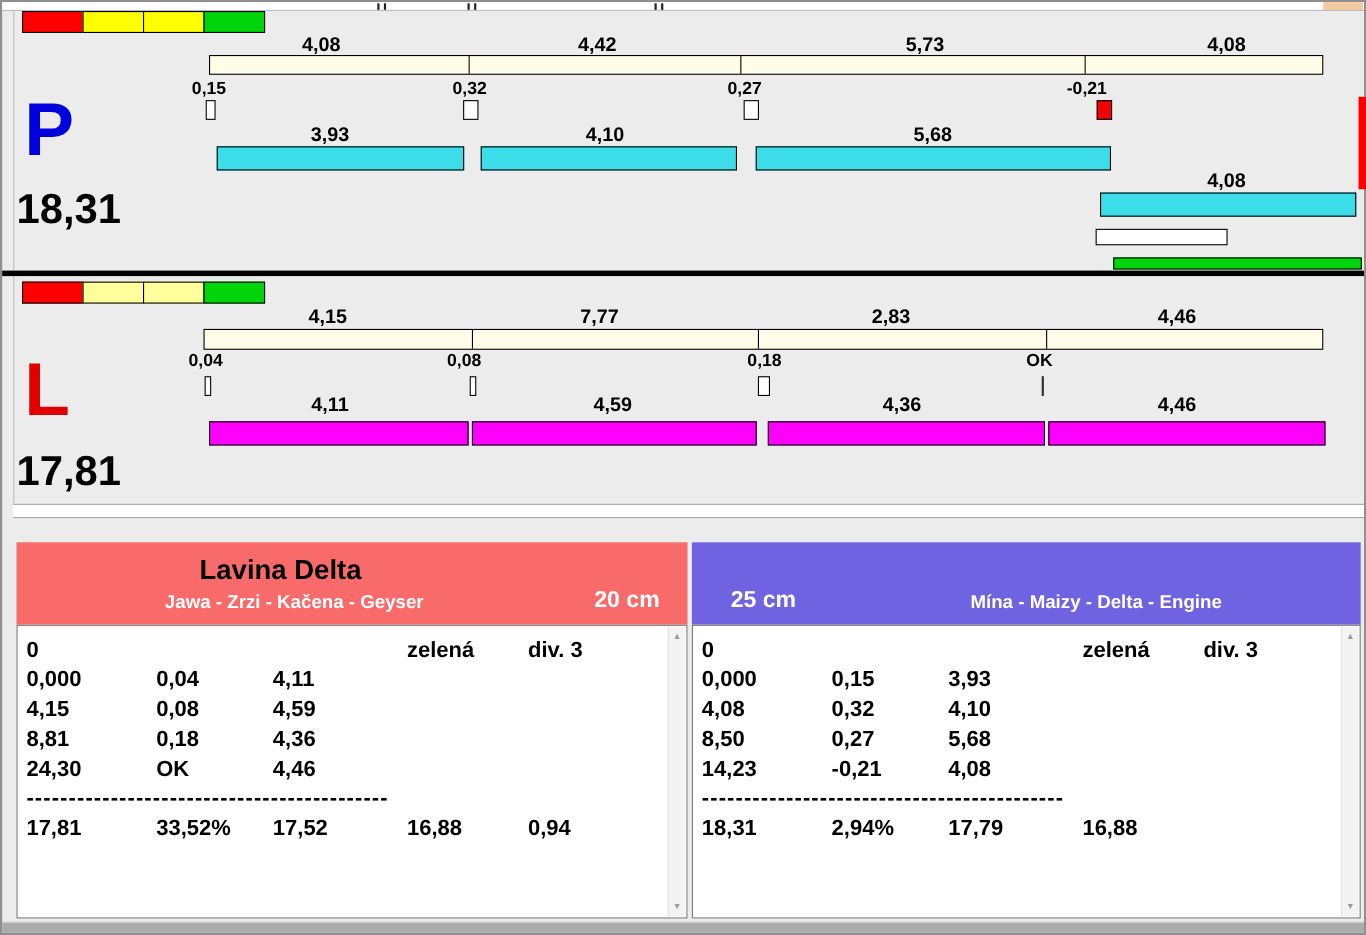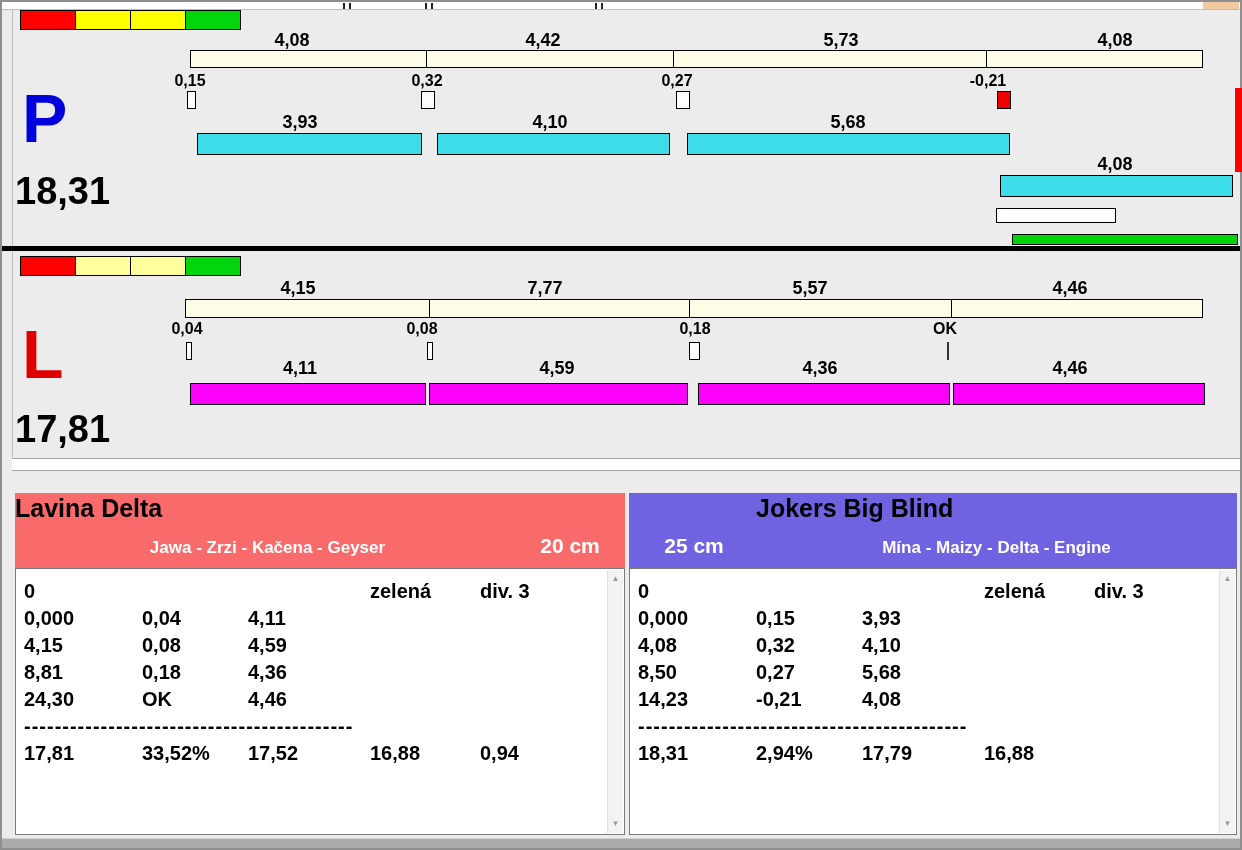--- a/index.html
+++ b/index.html
@@ -49,21 +49,21 @@
   .lane-letter.l{color:#e00000;}
   .lane-total{position:absolute;font-size:38px;font-weight:bold;line-height:1;color:#000;}
 
   .divider{position:absolute;left:2px;top:246px;width:1238px;height:5px;background:#000;}
   .thinstrip{position:absolute;left:12px;top:458px;width:1228px;height:13px;background:#fff;border-top:1px solid #a6a6a6;border-bottom:1px solid #a6a6a6;}
 
   
   .teamheader{position:absolute;top:493px;height:75px;}
   .teamheader.red{left:15px;width:610px;background:#f96b6b;}
   .teamheader.blue{left:629px;width:608px;background:#6f63e2;}
-  .teamname{position:absolute;top:1px;font-size:25px;font-weight:bold;text-align:left;color:#000;white-space:nowrap;}
+  .teamname{position:absolute;top:11px;font-size:25px;font-weight:bold;text-align:center;color:#000;white-space:nowrap;}
   .teamdogs{position:absolute;top:45px;font-size:17px;font-weight:bold;text-align:center;color:#fff;white-space:nowrap;}
   .jumph{position:absolute;top:41px;font-size:21px;font-weight:bold;text-align:center;color:#fff;white-space:nowrap;}
 
   .datetimebox{position:absolute;left:494px;top:492px;width:262px;height:31px;background:#fff;border:2px solid #000;
     font-size:21px;line-height:27px;text-align:center;white-space:nowrap;}
 
   .datapanel{position:absolute;top:568px;height:267px;background:#fff;border:1px solid #7a7a7a;overflow:hidden;}
   .datapanel.leftp{left:15px;width:610px;}
   .datapanel.rightp{left:629px;width:608px;}
   .datagrid{position:absolute;left:0;top:0;right:17px;bottom:0;padding:11px 0 0 8px;
@@ -147,21 +147,21 @@
 
   <div class="lights" style="left:20px;top:256px">
     <span class="light" style="background: rgb(255, 0, 0);"></span>
     <span class="light" style="background: rgb(255, 255, 156);"></span>
     <span class="light" style="background: rgb(255, 255, 156);"></span>
     <span class="light" style="background: rgb(0, 212, 10);"></span>
   </div>
 
   <span class="num" style="left:298px;top:279px">4,15</span>
   <span class="num" style="left:545px;top:279px">7,77</span>
-  <span class="num" style="left:810px;top:279px">5,57</span>
+  <span class="num" style="left:810px;top:279px">2,83</span>
   <span class="num" style="left:1070px;top:279px">4,46</span>
 
   <div class="segbar" style="left:185px;top:299px;width:1018px;height:19px">
     <div class="seg" style="width:243px"></div>
     <div class="seg" style="width:260px"></div>
     <div class="seg" style="width:262px"></div>
     <div class="seg" style="width:251px"></div>
   </div>
 
   <span class="num small" style="left:187px;top:321px">0,04</span>
@@ -189,21 +189,20 @@
 
   <div class="thinstrip"></div>
 
   <div class="teamheader red" style="background: rgb(249, 107, 107);">
     <div class="teamname" style="left:0;width:480px">Lavina Delta</div>
     <div class="teamdogs" style="left:0;width:505px">Jawa - Zrzi - Kačena - Geyser</div>
     <div class="jumph" style="left:505px;width:100px">20 cm</div>
   </div>
 
   <div class="teamheader blue" style="background: rgb(111, 99, 226);">
-    <div class="teamname" style="left:127px;width:481px">Jokers Big Blind</div>
     <div class="teamdogs" style="left:127px;width:481px">Mína - Maizy - Delta - Engine</div>
     <div class="jumph" style="left:10px;width:110px">25 cm</div>
   </div>
 
 
   <div class="datapanel leftp">
     <div class="datagrid">
       <div class="cell">0</div>
       <div class="cell"></div>
       <div class="cell"></div>

